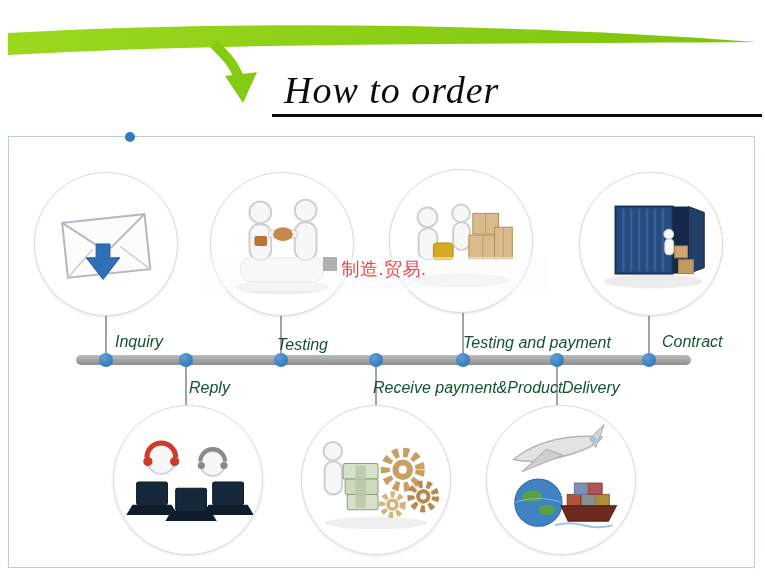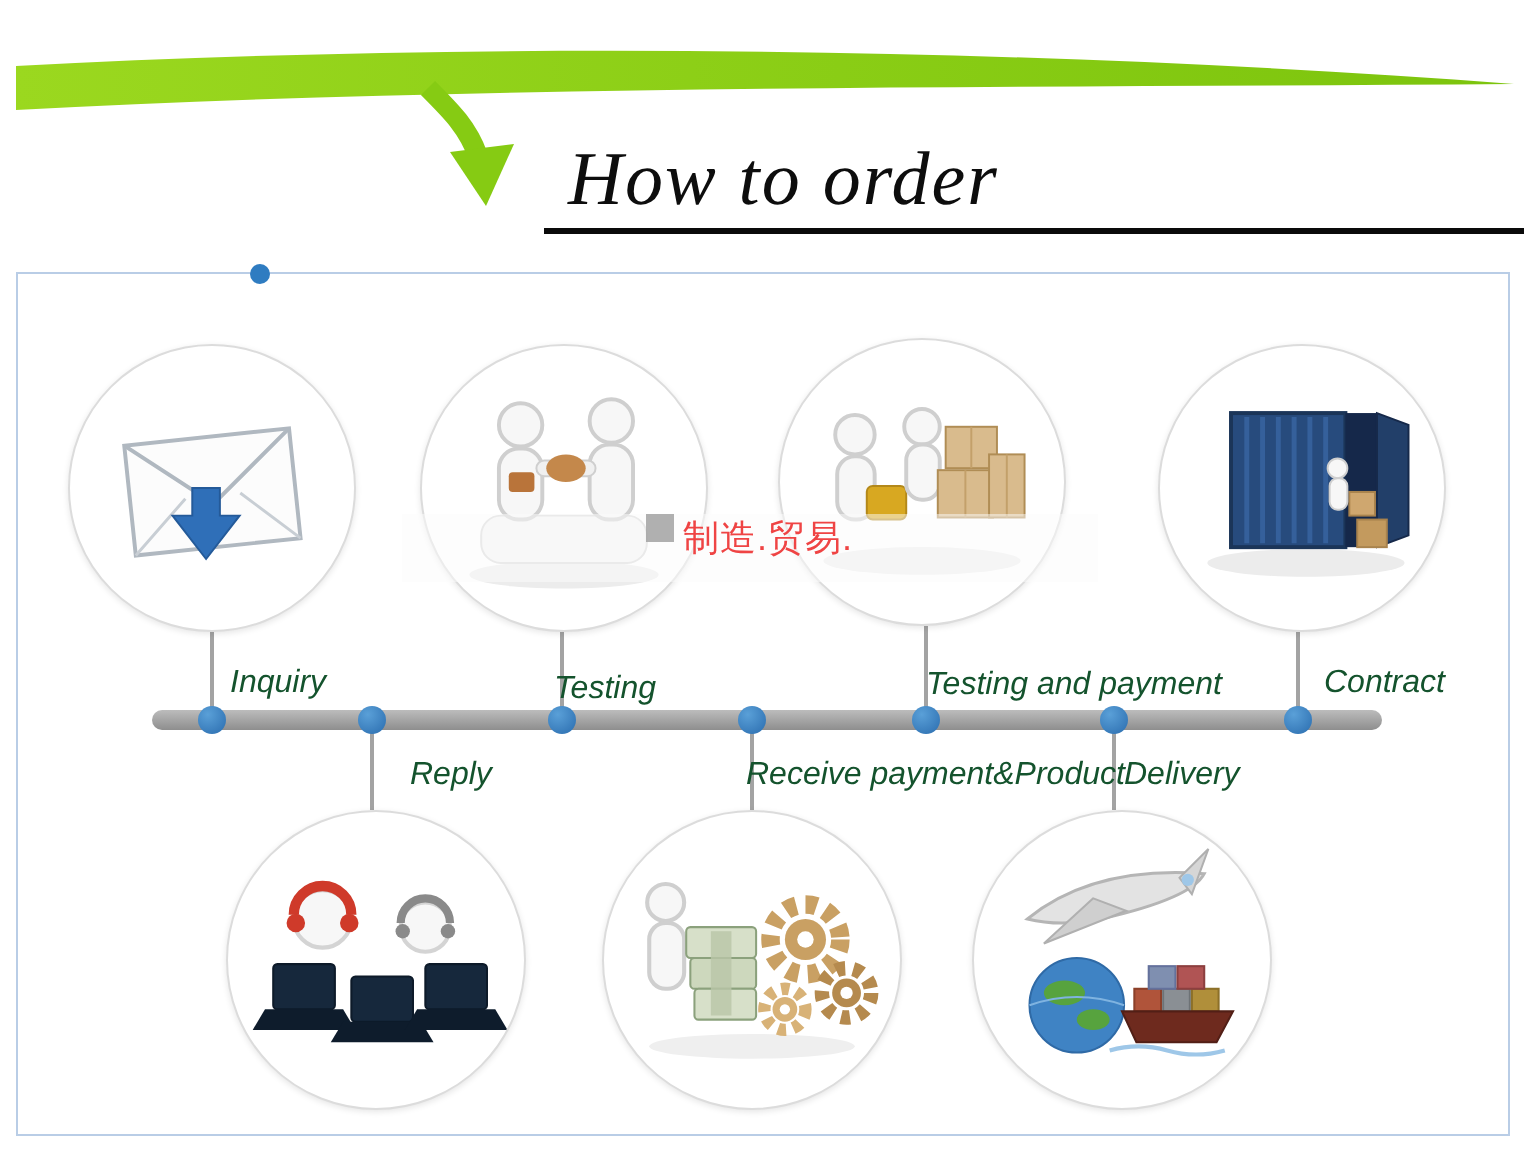--- a/index.html
+++ b/index.html
@@ -200,21 +200,21 @@
         <rect x="92" y="86" width="13" height="11" fill="#8a8f94" stroke="#6d7276"></rect>
         <rect x="106" y="86" width="13" height="11" fill="#b08f3a" stroke="#8c7029"></rect>
         <rect x="85" y="75" width="13" height="11" fill="#7f8fb0" stroke="#64719c"></rect>
         <rect x="99" y="75" width="13" height="11" fill="#b05454" stroke="#8c3f3f"></rect>
         <polygon points="72,97 126,97 118,112 79,112" fill="#6e2a1e" stroke="#521f16"></polygon>
         <path d="M66,116 Q80,112 94,116 T122,116" stroke="#9ec7e8" fill="none" stroke-width="2"></path>
       </svg>
     </div>
 
     <div class="label" style="left:106px;top:196px">Inquiry</div>
-    <div class="label" style="left:196px;top:242px">Reply</div>
+    <div class="label" style="left:180px;top:242px">Reply</div>
     <div class="label" style="left:268px;top:199px">Testing</div>
     <div class="label" style="left:364px;top:242px">Receive payment&amp;Product</div>
     <div class="label" style="left:454px;top:197px">Testing and payment</div>
     <div class="label" style="left:553px;top:242px">Delivery</div>
     <div class="label" style="left:653px;top:196px">Contract</div>
 
     <div class="watermark">
       <span class="wm-logo"></span>
       <span>制造.贸易.</span>
     </div>

